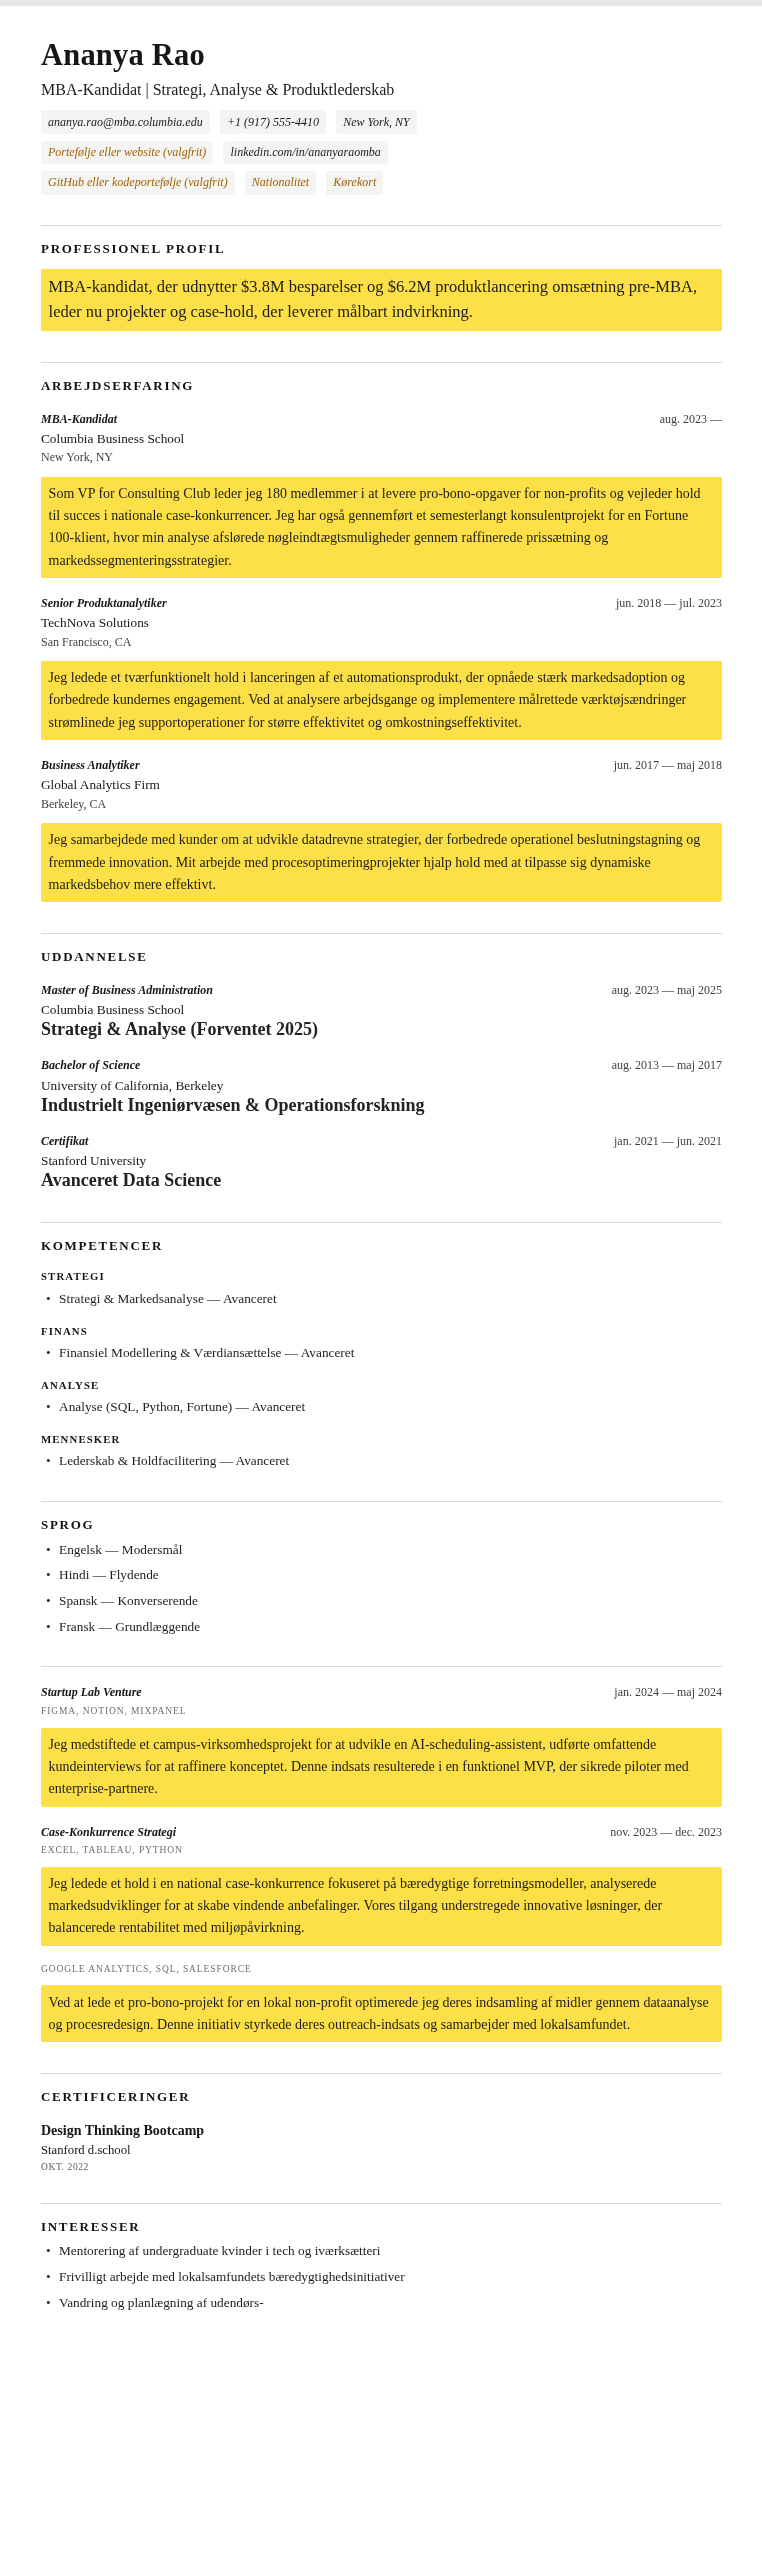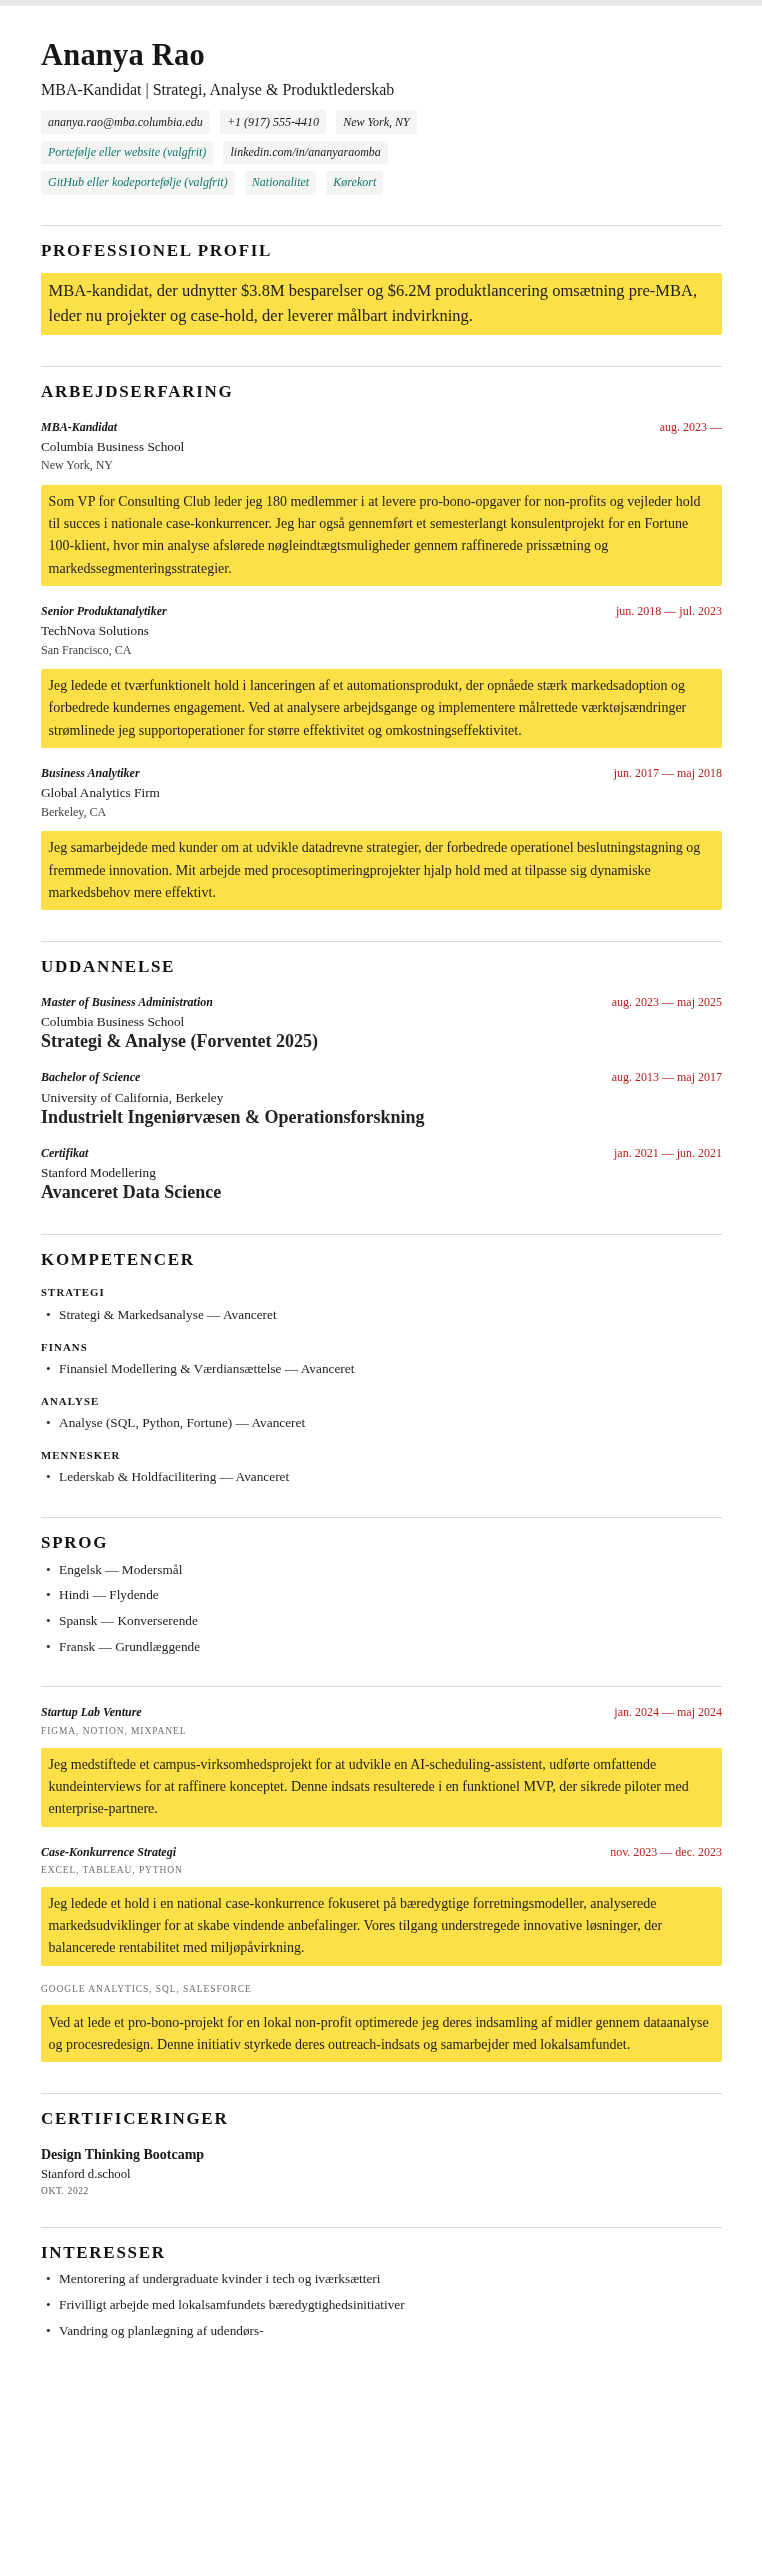--- a/index.html
+++ b/index.html
@@ -9,28 +9,28 @@
     font-family:"Liberation Serif","DejaVu Serif",serif;
     color:#161616;
   }
   .top-strip { height:6.4px; background:#e8e8e8; }
   .page { padding:32px 41px 0; }
   .name { font-size:30.5px; font-weight:700; letter-spacing:0.2px; line-height:1.15; }
   .tagline { font-size:16px; margin-top:7.6px; color:#1c1c1c; }
   .contact-rows { margin-top:11.4px; }
   .contact-row { display:flex; flex-wrap:wrap; gap:6.4px 10.2px; margin-top:6.4px;font-style:italic; }
   .field { font-size:12px; line-height:1.25; padding:4.4px 7px; background:#f4f4f2; border-radius:1.9px; color:#1a1a1a; }
-  .field.placeholder { color:#0f766e; }
+  .field.placeholder { color:#a16207; }
   .section { margin-top:30.5px; }
   .rule { height:0; border-top:0.6px solid #d8d8d8; margin-bottom:15.3px; }
-  .sec-heading { font-size:17px; font-weight:700; letter-spacing:1.7px; color:#121212; }
+  .sec-heading { font-size:13px; font-weight:700; letter-spacing:1.7px; color:#121212; }
   .entry { margin-top:18px; }
   .title-row { display:flex; justify-content:space-between; align-items:baseline; gap:12.7px; }
   .entry-title { font-size:12px; font-weight:700; line-height:1.25;font-style:italic; }
-  .dates { font-size:12px; color:#b91c1c; white-space:nowrap; }
+  .dates { font-size:12px; color:#404040; white-space:nowrap; }
   .company { font-size:13.3px; margin-top:4.4px; }
   .location { font-size:12px; color:#3f3f3f; margin-top:3.2px; }
   .para { font-size:14px; line-height:1.58; background:#fde047; padding:6.4px 7.6px; margin-top:11.4px; border-radius:1.9px; color:#1d1d1d; }
   .para.profile { font-size:16.5px; line-height:1.5; }
   .edu-detail { font-size:18px; margin-top:1px; color:#222222;font-weight:bold; }
   .sub-heading { font-size:10.8px; font-weight:700; letter-spacing:1.1px; }
   .skill-group { margin-top:16.5px; }
   .li { display:flex; gap:8.3px; margin-top:6.4px; padding-left:5.1px; font-size:13.3px; line-height:1.45; color:#1d1d1d; }
   .dot { color:#222222; }
   .tools { font-size:9.5px; letter-spacing:0.9px; color:#6e6e6e; margin-top:5.7px; }
@@ -129,21 +129,21 @@
       </div>
       <div class="company">University of California, Berkeley</div>
       <div class="edu-detail">Industrielt Ingeniørvæsen &amp; Operationsforskning</div>
     </article>
 
     <article class="entry">
       <div class="title-row">
         <h3 class="entry-title">Certifikat</h3>
         <span class="dates">jan. 2021 — jun. 2021</span>
       </div>
-      <div class="company">Stanford Modellering</div>
+      <div class="company">Stanford University</div>
       <div class="edu-detail">Avanceret Data Science</div>
     </article>
   </section>
 
   <section class="section">
     <div class="rule"></div>
     <h2 class="sec-heading">KOMPETENCER</h2>
 
     <div class="skill-group">
       <h3 class="sub-heading">STRATEGI</h3>

